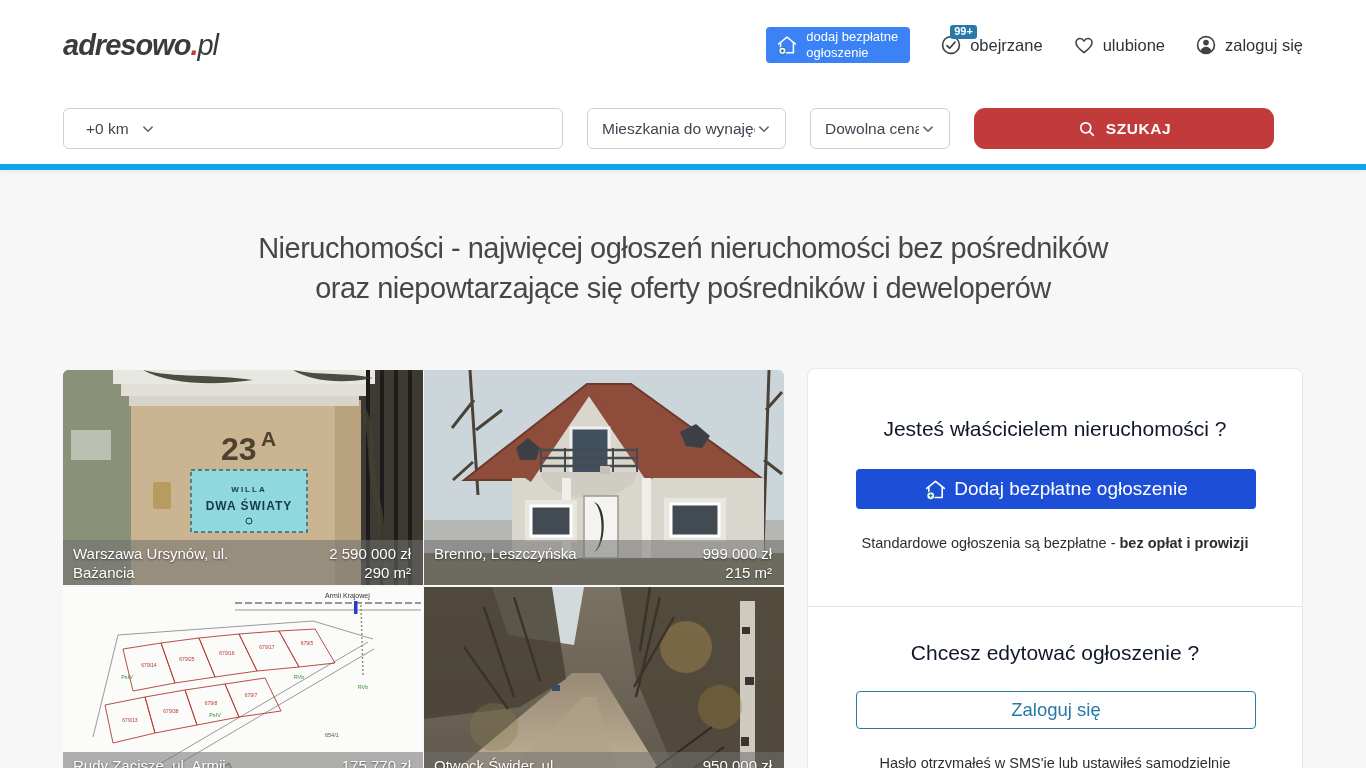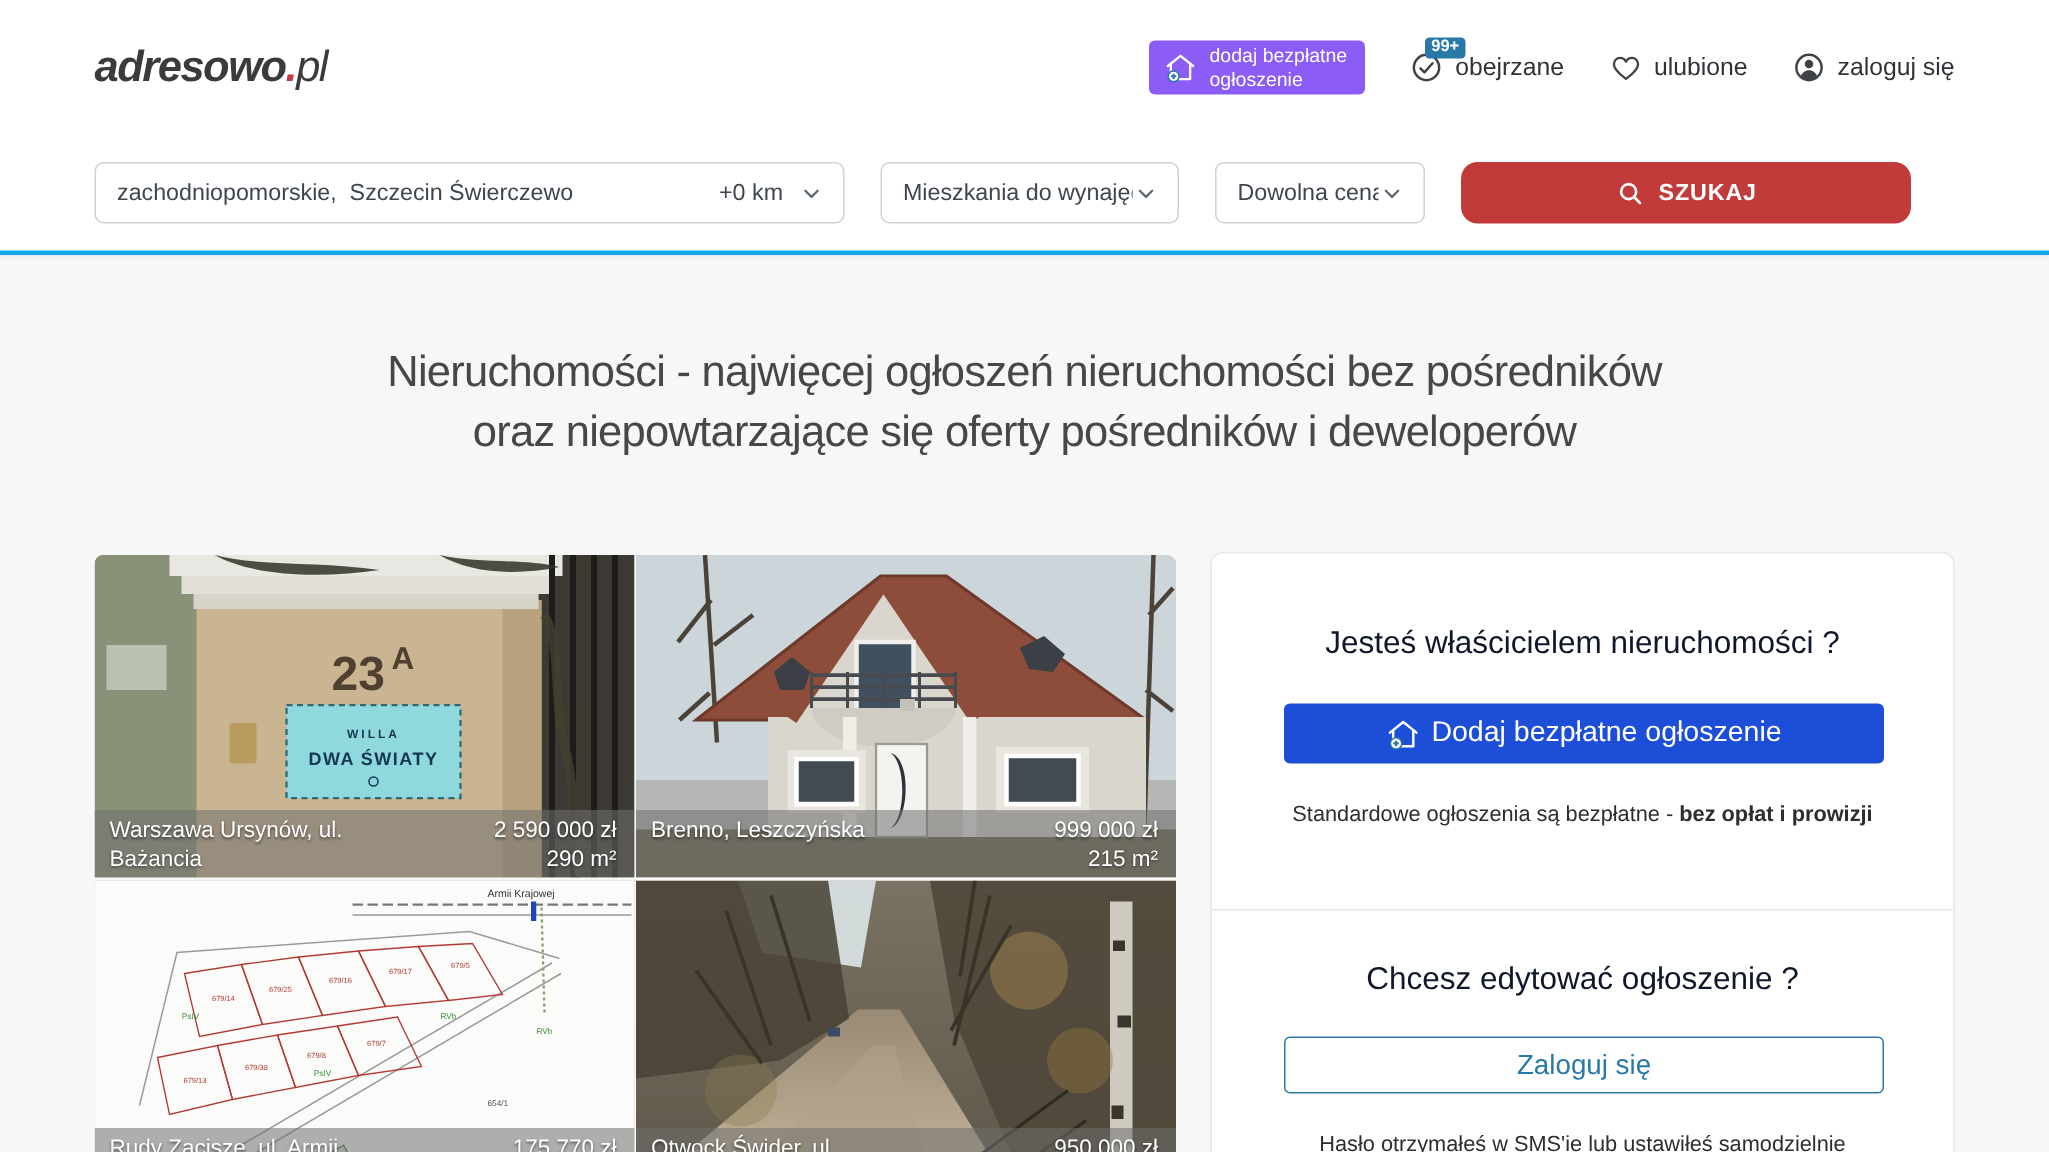--- a/index.html
+++ b/index.html
@@ -1,29 +1,29 @@
 <!DOCTYPE html>
 <html><head>
 <meta charset="utf-8">
 <style>
   * { margin:0; padding:0; box-sizing:border-box; }
   body { font-family:"Liberation Sans","DejaVu Sans",sans-serif; background:#ffffff; }
   .page { position:relative; width:1366px; height:768px; background:#f7f7f7; overflow:hidden; }
 
   
   .header { position:absolute; top:0; left:0; width:1366px; height:170px; background:#fff;
-            border-bottom:3px solid #0ea5e9; box-shadow:0 2px 3px rgba(0,0,0,0.05); }
+            border-bottom:6px solid #0ea5e9; box-shadow:0 2px 3px rgba(0,0,0,0.05); }
   .topbar { position:absolute; top:0; left:63px; right:63px; height:90px;
             display:flex; align-items:center; justify-content:space-between; }
   .logo { font-size:29px; font-style:italic; color:#3b3b3b; letter-spacing:-1px; cursor:pointer; }
   .logo .brand { font-weight:bold; }
   .logo .dot { color:#c23b3b; font-weight:bold; }
   .logo .tld { font-weight:normal; }
   .topbar-right { display:flex; align-items:center; gap:30px; }
-  .add-btn { display:flex; align-items:center; gap:8px; background:#8b5cf6; color:#fff;
+  .add-btn { display:flex; align-items:center; gap:8px; background:#3b82f6; color:#fff;
              border:none; border-radius:4px; padding:5px 12px 5px 10px; height:36px;
              font-size:13px; line-height:1.25; text-align:left; cursor:pointer;
              font-family:inherit;margin-left:36px; }
   .nav-item { display:flex; align-items:center; gap:8px; font-size:16.5px; color:#2f3337; cursor:pointer;text-align:right; }
   .nav-icon { position:relative; width:22px; height:22px; flex:0 0 auto; }
   .nav-icon svg { width:22px; height:22px; display:block; }
   .badge { position:absolute; top:-9px; left:10px; background:#2878a8; color:#fff;
            font-size:11px; font-weight:bold; border-radius:3px; padding:1px 4px 2px; line-height:1; }
 
   
@@ -134,21 +134,20 @@
               <path d="M5.9 18.9c1-3.2 3.3-4.9 6.1-4.9s5.1 1.7 6.1 4.9c-1.7 1.5-3.8 2.3-6.1 2.3s-4.4-.8-6.1-2.3z" fill="#3f4347"></path>
             </svg>
           </span>
           <span>zaloguj się</span>
         </div>
       </div>
     </div>
 
     <div class="searchbar">
       <div class="sfield f-loc">
-        <span class="val">zachodniopomorskie,  Szczecin Świerczewo</span>
         <span class="radius">+0 km</span>
         <svg class="chev" viewBox="0 0 24 24">
             <path d="M6.5 9.5l5.5 5.5 5.5-5.5" stroke="#5c6670" stroke-width="2" fill="none" stroke-linecap="round" stroke-linejoin="round"></path>
           </svg>
       </div>
       <div class="sfield f-cat">
         <span class="val">Mieszkania do wynajęcia</span>
         <svg class="chev" viewBox="0 0 24 24">
             <path d="M6.5 9.5l5.5 5.5 5.5-5.5" stroke="#5c6670" stroke-width="2" fill="none" stroke-linecap="round" stroke-linejoin="round"></path>
           </svg>

